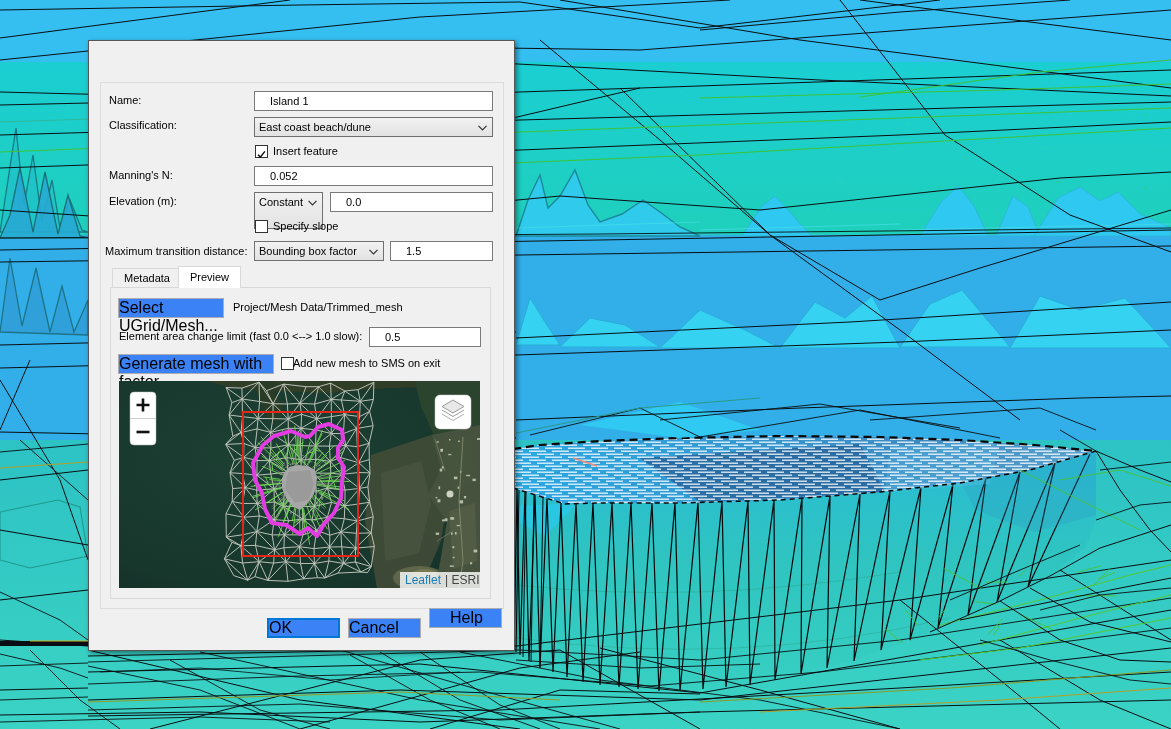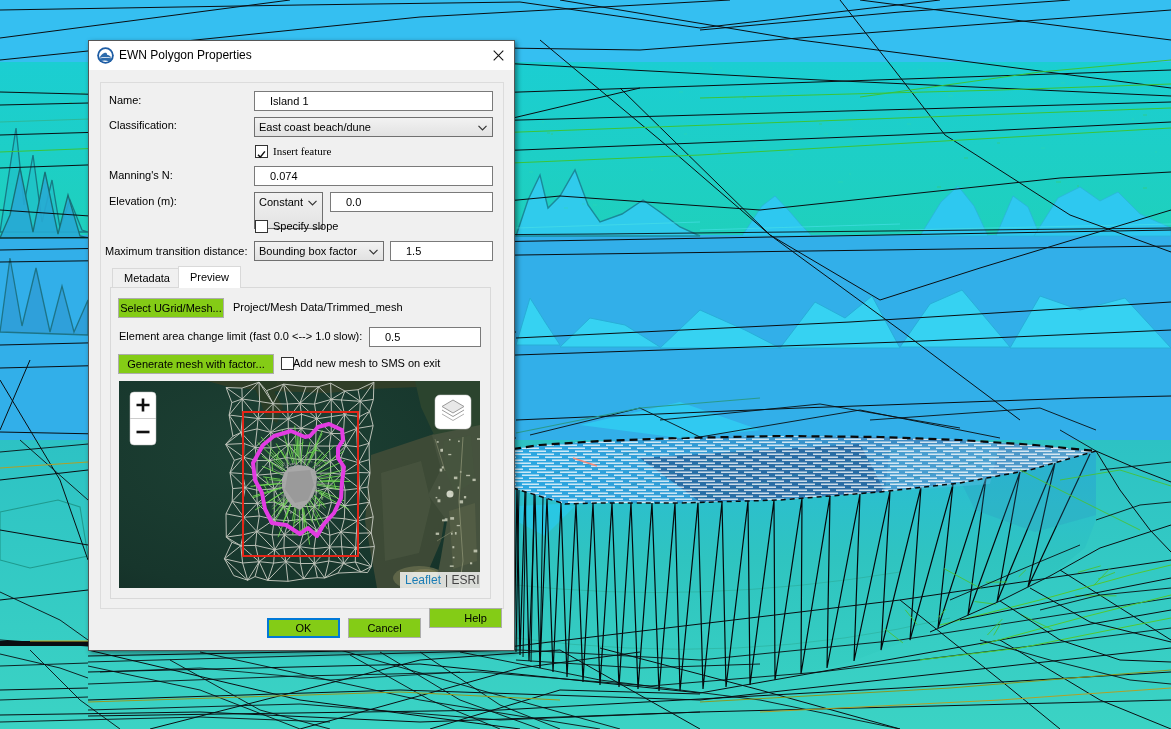--- a/index.html
+++ b/index.html
@@ -8,21 +8,21 @@
 #dlg { position:absolute; left:88px; top:40px; width:427px; height:611px; background:#f0f0f0;
   border:1px solid #565656; box-shadow:2px 2px 5px rgba(0,0,0,0.45); }
 #titlebar { position:absolute; left:0; top:0; width:100%; height:29px; background:#ffffff; }
 #ticon { position:absolute; left:8px; top:6px; width:17px; height:17px; }
 #ttext { position:absolute; left:30px; top:0; height:29px; line-height:29px; font-size:12px; color:#000; }
 #tx { position:absolute; right:10px; top:9px; width:11px; height:11px; }
 .lbl { position:absolute; font-size:11px; color:#000; white-space:nowrap; }
 .inp { position:absolute; background:#fff; border:1px solid #7a7a7a; font-size:11px; line-height:18px; padding-left:15px; white-space:nowrap; overflow:hidden; }
 .cmb { position:absolute; background:linear-gradient(#f2f2f2,#e2e2e2); border:1px solid #707070; font-size:11px; line-height:18px; padding-left:4px; white-space:nowrap; }
 .cmb svg { position:absolute; right:5px; top:7px; }
-.btn { position:absolute; background:#84cc16; border:1px solid #adadad; font-size:11px; text-align:center; line-height:18px; }
+.btn { position:absolute; background:#3b82f6; border:1px solid #adadad; font-size:16px; text-align:left; line-height:18px; }
 .chk { position:absolute; width:13px; height:13px; background:#fff; border:1px solid #333; }
 #grp { position:absolute; left:11px; top:41px; width:404px; height:527px; border:1px solid #dcdcdc; }
 #tabpanel { position:absolute; left:21px; top:246px; width:381px; height:312px; border:1px solid #d9d9d9; background:#f0f0f0; }
 .tab { position:absolute; font-size:11px; text-align:center; }
 #mapbox { position:absolute; left:30px; top:340px; width:361px; height:207px; }
 </style></head>
 <body>
 <div id="stage">
 <svg id="bg" width="1171" height="729" viewBox="0 0 1171 729">
       <defs>
@@ -201,45 +201,33 @@
       <polyline points="950,600 1020,570 1080,545" fill="none" stroke="#0a0e12" stroke-width="0.9"></polyline>
       <polyline points="980,640 1050,660 1130,680 1171,684" fill="none" stroke="#0a0e12" stroke-width="0.9"></polyline>
       <polyline points="1040,610 1100,595 1171,588" fill="none" stroke="#0a0e12" stroke-width="0.9"></polyline>
       <polyline points="1096,451 1120,490 1150,530 1171,552" fill="none" stroke="#0a0e12" stroke-width="1.0"></polyline>
       <polyline points="1096,451 1140,470 1171,482" fill="none" stroke="#0a0e12" stroke-width="1.0"></polyline>
       <polyline points="1060,430 1096,451" fill="none" stroke="#0a0e12" stroke-width="0.9"></polyline>
       <polyline points="1100,470 1171,462" fill="none" stroke="#0a0e12" stroke-width="0.9"></polyline>
       <polyline points="1096,520 1140,505 1171,502" fill="none" stroke="#0a0e12" stroke-width="0.9"></polyline>
     </svg>
 <div id="dlg">
-  <div id="titlebar">
-    <svg id="ticon" viewBox="0 0 17 17">
-          <circle cx="8.5" cy="8.5" r="8.3" fill="#1d5ca4"></circle>
-          <circle cx="8.5" cy="8.5" r="6.5" fill="#fff"></circle>
-          <path d="M2.3,10.9 C3.4,8.7 5.2,6.7 7.2,5.9 C8.9,5.3 9.9,6 10.1,7.1 C10.2,7.7 9.8,8 10.7,7.9 C12.3,8.1 13.7,9.3 14.4,10.7 C10.8,9.7 5.8,9.6 2.3,10.9 Z" fill="#2d6cac"></path>
-          <path d="M2.1,11.5 C6,10.4 11,10.4 14.7,11.2 C14.4,12.6 13.4,13.8 12.1,14.5 C9.2,13.3 6.2,13.4 4.5,14.1 C3.3,13.4 2.5,12.6 2.1,11.5 Z" fill="#2d6cac"></path>
-        </svg>
-    <div id="ttext">EWN Polygon Properties</div>
-    <svg id="tx" viewBox="0 0 11 11">
-          <path d="M0.7,0.7 L10.3,10.3 M10.3,0.7 L0.7,10.3" stroke="#151515" stroke-width="1.1"></path>
-        </svg>
-  </div>
   <div id="grp"></div>
   <div class="lbl" style="left:20px; top:53px;">Name:</div>
   <div class="inp" style="left:165px; top:50px; width:239px; height:20px;">Island 1</div>
   <div class="lbl" style="left:20px; top:78px;">Classification:</div>
   <div class="cmb" style="left:165px; top:76px; width:239px; height:20px;">East coast beach/dune<svg width="9" height="6" viewBox="0 0 9 6">
           <path d="M0.5,0.8 L4.5,4.8 L8.5,0.8" fill="none" stroke="#333" stroke-width="1.2"></path>
         </svg></div>
   <div class="chk" style="left:166px; top:104px;"><svg width="11" height="11" viewBox="0 0 11 11">
           <path d="M2,5.8 L4.3,8.1 L8.9,2.4" fill="none" stroke="#111" stroke-width="1.5"></path>
         </svg></div>
-  <div class="lbl" style="left:184px; top:104px;font-family:Liberation Serif, serif;">Insert feature</div>
+  <div class="lbl" style="left:184px; top:104px;">Insert feature</div>
   <div class="lbl" style="left:20px; top:128px;">Manning's N:</div>
-  <div class="inp" style="left:165px; top:125px; width:239px; height:20px;">0.074</div>
+  <div class="inp" style="left:165px; top:125px; width:239px; height:20px;">0.052</div>
   <div class="lbl" style="left:20px; top:154px;">Elevation (m):</div>
   <div class="cmb" style="left:165px; top:151px; width:69px; height:37px;">Constant<svg width="9" height="6" viewBox="0 0 9 6">
           <path d="M0.5,0.8 L4.5,4.8 L8.5,0.8" fill="none" stroke="#333" stroke-width="1.2"></path>
         </svg></div>
   <div class="inp" style="left:241px; top:151px; width:163px; height:20px;">0.0</div>
   <div class="chk" style="left:166px; top:179px;"></div>
   <div class="lbl" style="left:184px; top:179px;">Specify slope</div>
   <div class="lbl" style="left:16px; top:204px;">Maximum transition distance:</div>
   <div class="cmb" style="left:165px; top:200px; width:130px; height:20px;">Bounding box factor<svg width="9" height="6" viewBox="0 0 9 6">
           <path d="M0.5,0.8 L4.5,4.8 L8.5,0.8" fill="none" stroke="#333" stroke-width="1.2"></path>

